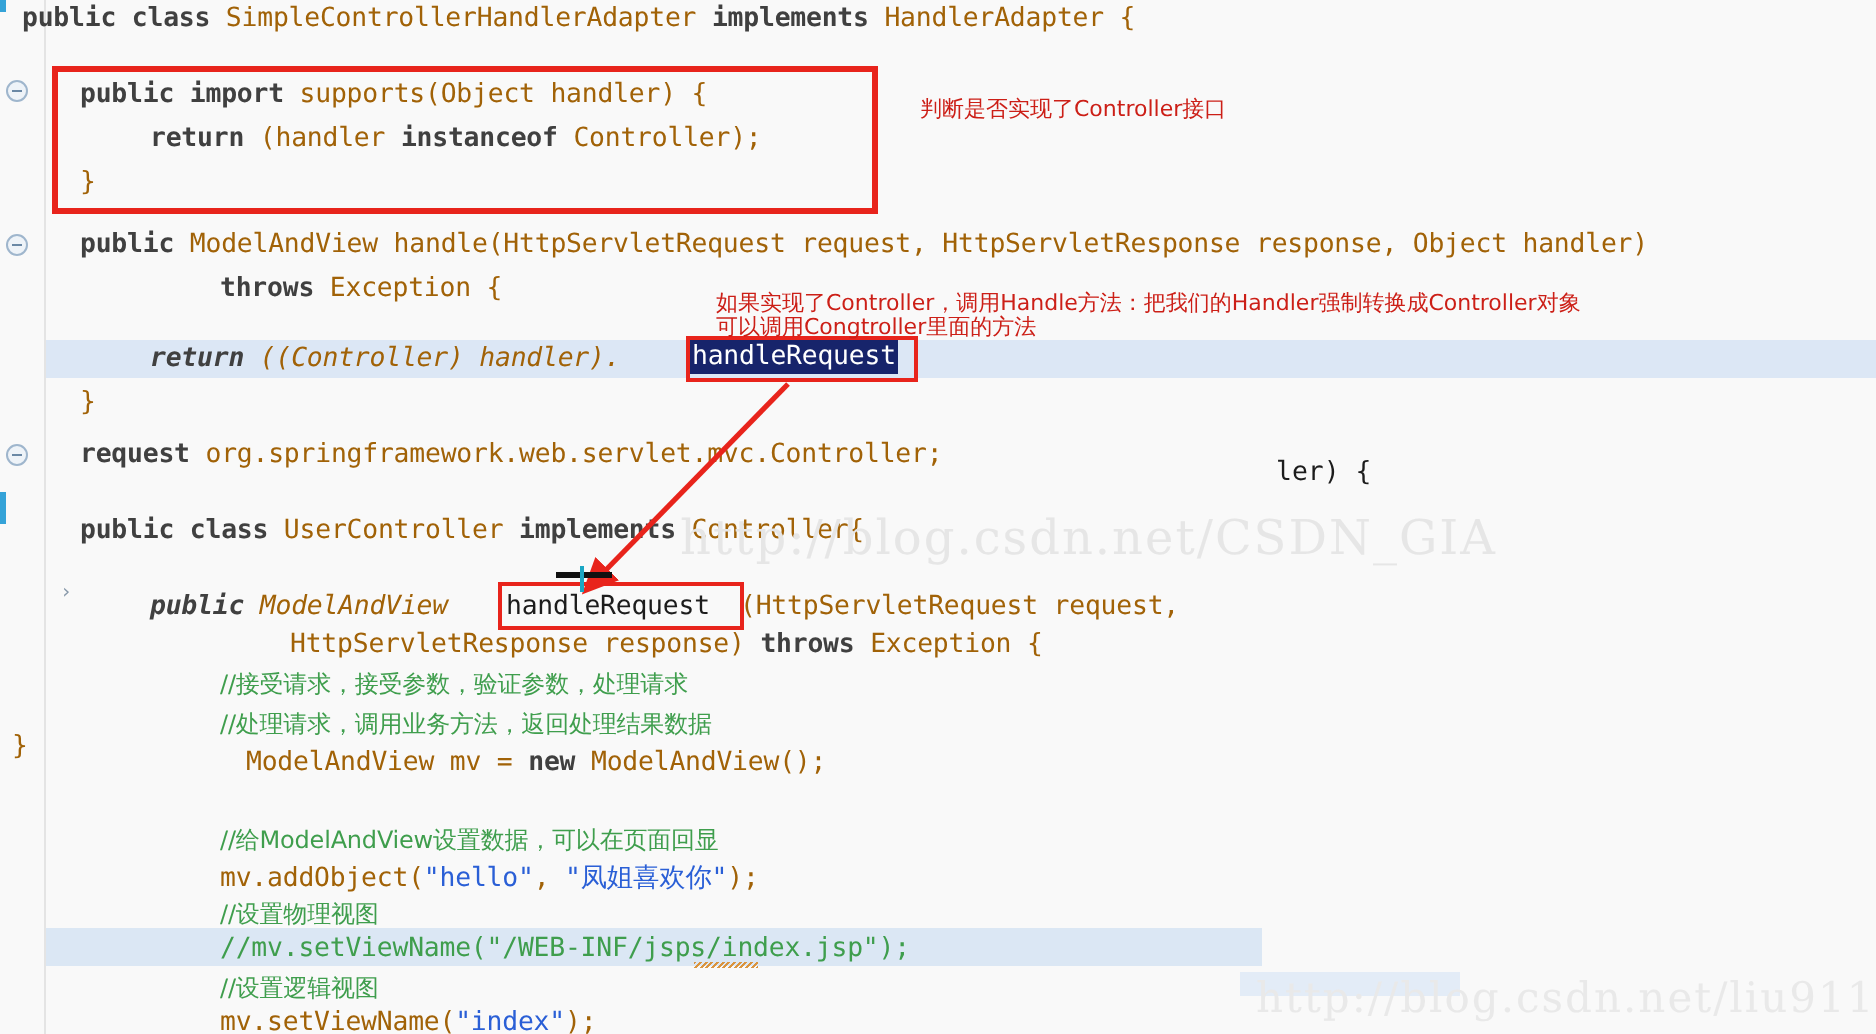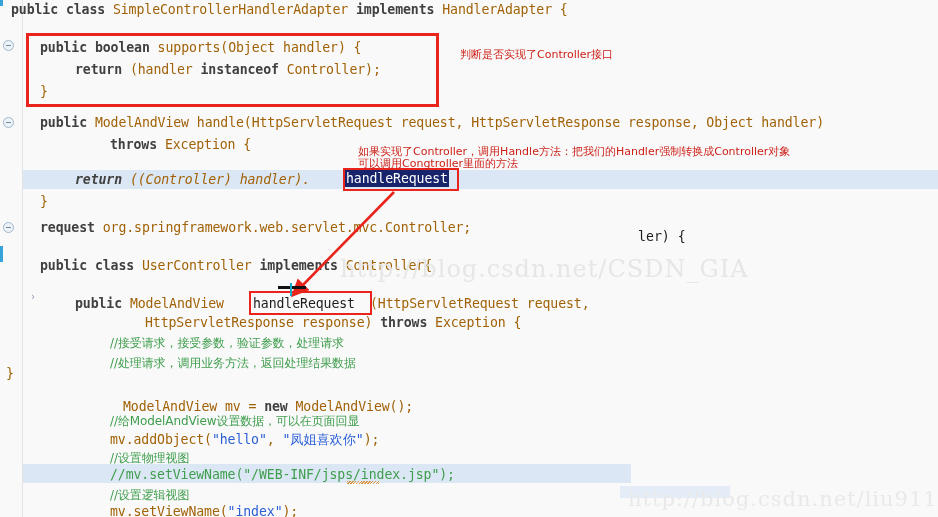--- a/index.html
+++ b/index.html
@@ -190,54 +190,54 @@
 
     <div class="change-bar" style="left:0px; top:246px; height:16px;"></div>
     <div class="change-bar" style="left:0px; top:0px; height:6px;"></div>
 
     <div class="line-highlight" style="left:23px; top:170px; width:915px;"></div>
     <div class="line-highlight soft" style="left:23px; top:464px; width:608px;"></div>
     <div class="line-highlight soft" style="left:620px; top:486px; width:110px; height:12px; background:#e3ecf7;"></div>
 
     <div class="code-line" style="left:11px; top:2px;"><span class="kw">public</span><span class="plain"> </span><span class="kw">class</span><span class="plain"> SimpleControllerHandlerAdapter </span><span class="kw">implements</span><span class="plain"> HandlerAdapter {</span></div>
 
-    <div class="code-line" style="left:40px; top:40px;"><span class="kw">public</span><span class="plain"> </span><span class="kw">boolean</span><span class="plain"> supports(Object handler) {</span></div>
+    <div class="code-line" style="left:40px; top:40px;"><span class="kw">public</span><span class="plain"> </span><span class="kw">import</span><span class="plain"> supports(Object handler) {</span></div>
 
     <div class="code-line" style="left:75px; top:62px;"><span class="kw">return</span><span class="plain"> (handler </span><span class="kw">instanceof</span><span class="plain"> Controller);</span></div>
 
     <div class="code-line" style="left:40px; top:84px;"><span class="plain">}</span></div>
 
     <div class="code-line" style="left:40px; top:115px;"><span class="kw">public</span><span class="plain"> ModelAndView handle(HttpServletRequest request, HttpServletResponse response, Object handler)</span></div>
 
     <div class="code-line" style="left:110px; top:137px;"><span class="kw">throws</span><span class="plain"> Exception {</span></div>
 
     <div class="code-line" style="left:75px; top:172px;font-style:italic;"><span class="kw">return</span><span class="plain"> ((Controller) handler).</span></div>
     <div class="sel-chip" style="left:345px; top:170px;">handleRequest</div>
 
     <div class="code-line" style="left:40px; top:194px;"><span class="plain">}</span></div>
 
     <div class="code-line" style="left:40px; top:220px;"><span class="kw">request</span><span class="plain"> org.springframework.web.servlet.mvc.Controller;</span></div>
 
     <div class="fragment-line" style="left:638px; top:229px;">ler) {</div>
 
     <div class="code-line" style="left:40px; top:258px;"><span class="kw">public</span><span class="plain"> </span><span class="kw">class</span><span class="plain"> UserController </span><span class="kw">implements</span><span class="plain"> Controller{</span></div>
 
-    <div class="code-line" style="left:75px; top:296px;"><span class="kw">public</span><span class="plain"> ModelAndView </span></div>
+    <div class="code-line" style="left:75px; top:296px;font-style:italic;"><span class="kw">public</span><span class="plain"> ModelAndView </span></div>
     <div class="code-line" style="left:253px; top:296px;">handleRequest</div>
     <div class="code-line" style="left:370px; top:296px;"><span class="plain">(HttpServletRequest request,</span></div>
 
     <div class="code-line" style="left:145px; top:315px;"><span class="plain">HttpServletResponse response) </span><span class="kw">throws</span><span class="plain"> Exception {</span></div>
 
     <div class="code-line" style="left:110px; top:335px;"><span class="cmt">//接受请求，接受参数，验证参数，处理请求</span></div>
 
     <div class="code-line" style="left:110px; top:355px;"><span class="cmt">//处理请求，调用业务方法，返回处理结果数据</span></div>
 
     <div class="code-line" style="left:6px; top:366px;"><span class="plain">}</span></div>
 
-    <div class="code-line" style="left:110px; top:399px;padding-left:13px;"><span class="plain">ModelAndView mv = </span><span class="kw">new</span><span class="plain"> ModelAndView();</span></div>
+    <div class="code-line" style="left:110px; top:374px;padding-left:13px;"><span class="plain">ModelAndView mv = </span><span class="kw">new</span><span class="plain"> ModelAndView();</span></div>
 
     <div class="code-line" style="left:110px; top:413px;"><span class="cmt">//给ModelAndView设置数据，可以在页面回显</span></div>
 
     <div class="code-line" style="left:110px; top:432px;"><span class="plain">mv.addObject(</span><span class="str">"hello"</span><span class="plain">, </span><span class="str">"凤姐喜欢你"</span><span class="plain">);</span></div>
 
     <div class="code-line" style="left:110px; top:450px;"><span class="cmt">//设置物理视图</span></div>
 
     <div class="code-line" style="left:110px; top:467px;"><span class="cmt-mono">//mv.setViewName("/WEB-INF/jsps/index.jsp");</span></div>
     <div class="squiggle" style="left:347px; top:481px; width:32px;"></div>
 

